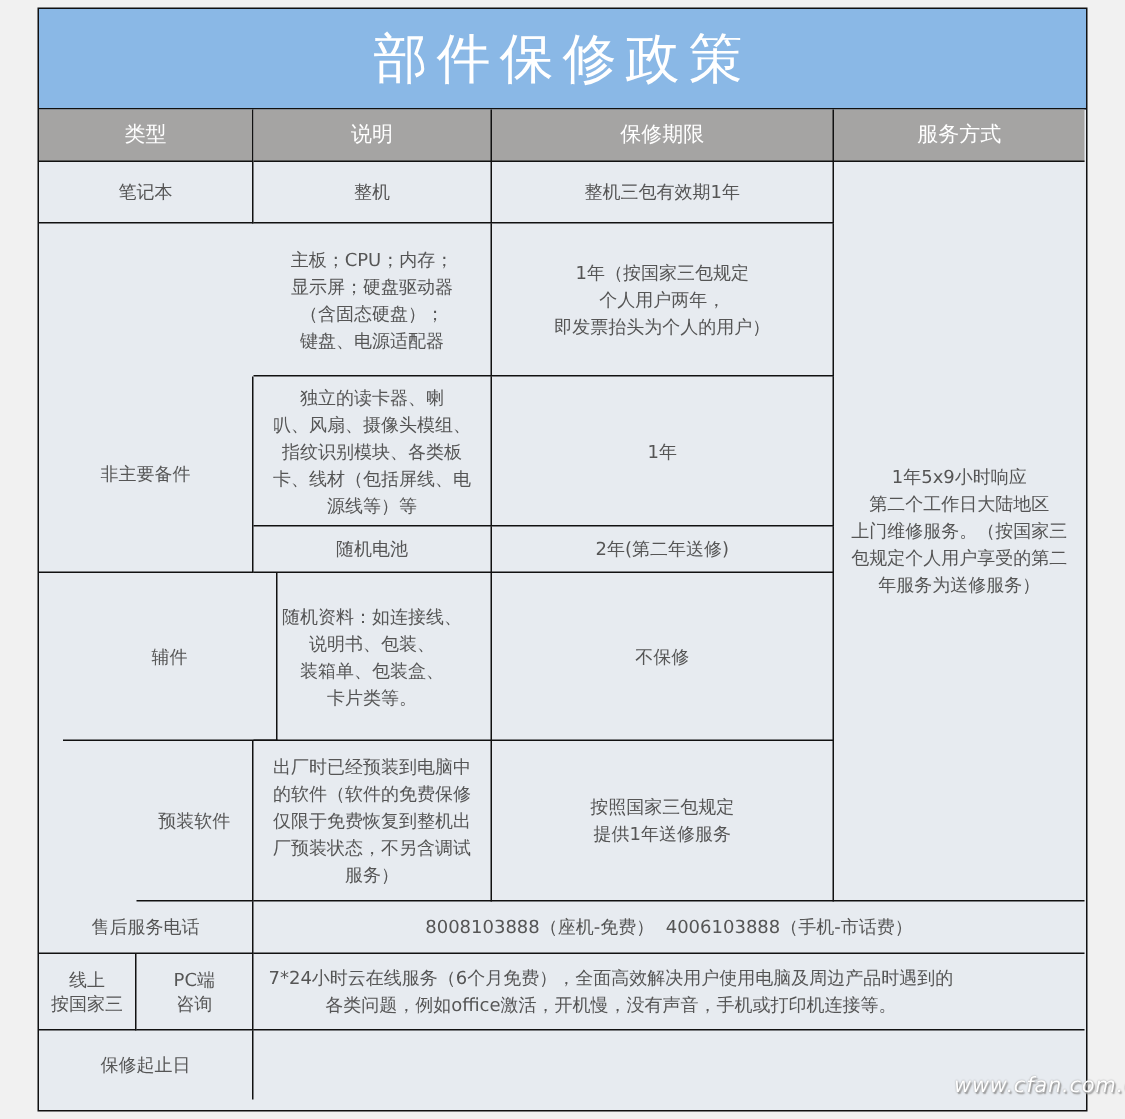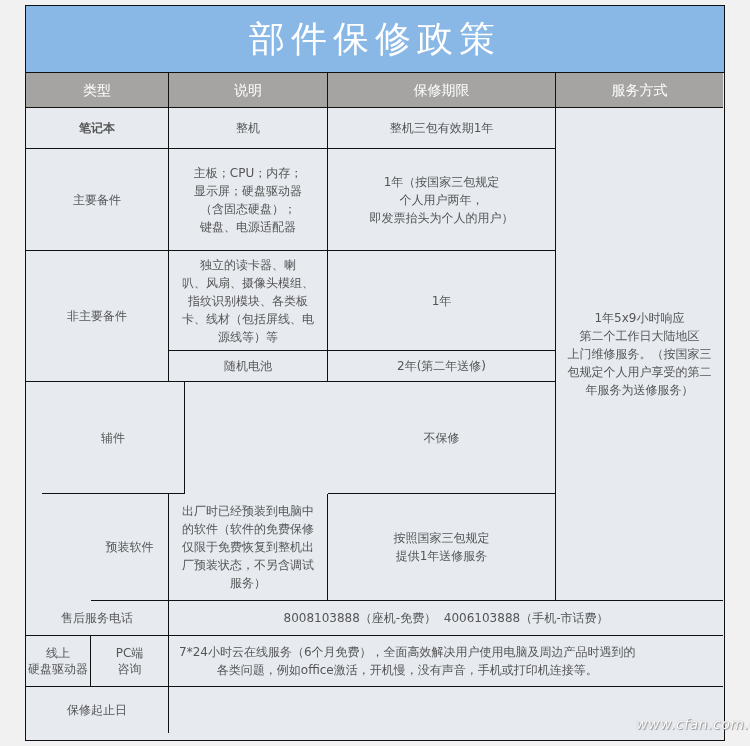--- a/index.html
+++ b/index.html
@@ -39,44 +39,47 @@
 <body>
 
 <div class="sheet">
   <div class="title-bar">部件保修政策</div>
 
   <div class="cell hdr" style="left:0;top:67px;width:143px;height:35px;">类型</div>
   <div class="cell hdr" style="left:143px;top:67px;width:159px;height:35px;">说明</div>
   <div class="cell hdr" style="left:302px;top:67px;width:228px;height:35px;">保修期限</div>
   <div class="cell hdr noright" style="left:530px;top:67px;width:167px;height:35px;">服务方式</div>
 
-  <div class="cell" style="left:0;top:102px;width:143px;height:41px;font-weight:bold;">笔记本</div>
+  <div class="cell" style="left:0;top:102px;width:143px;height:41px;">笔记本</div>
   <div class="cell" style="left:143px;top:102px;width:159px;height:41px;">整机</div>
   <div class="cell" style="left:302px;top:102px;width:228px;height:41px;">整机三包有效期1年</div>
 
-  <div class="cell" style="left:0;top:143px;width:143px;height:102px;">主要备件</div>
   <div class="cell" style="left:143px;top:143px;width:159px;height:102px;">主板；CPU；内存；
 显示屏；硬盘驱动器
 （含固态硬盘）；
 键盘、电源适配器</div>
   <div class="cell" style="left:302px;top:143px;width:228px;height:102px;">1年（按国家三包规定
 个人用户两年，
 即发票抬头为个人的用户）</div>
 
   <div class="cell" style="left:0;top:245px;width:143px;height:131px;">非主要备件</div>
   <div class="cell" style="left:143px;top:245px;width:159px;height:100px;">独立的读卡器、喇
 叭、风扇、摄像头模组、
 指纹识别模块、各类板
 卡、线材（包括屏线、电
 源线等）等</div>
   <div class="cell" style="left:302px;top:245px;width:228px;height:100px;">1年</div>
   <div class="cell" style="left:143px;top:345px;width:159px;height:31px;">随机电池</div>
   <div class="cell" style="left:302px;top:345px;width:228px;height:31px;">2年(第二年送修)</div>
 
   <div class="cell" style="left:16px;top:376px;width:143px;height:112px;">辅件</div>
+  <div class="cell" style="left:143px;top:376px;width:159px;height:112px;">随机资料：如连接线、
+说明书、包装、
+装箱单、包装盒、
+卡片类等。</div>
   <div class="cell" style="left:302px;top:376px;width:228px;height:112px;">不保修</div>
 
   <div class="cell" style="left:65px;top:488px;width:78px;height:107px;">预装软件</div>
   <div class="cell" style="left:143px;top:488px;width:159px;height:107px;">出厂时已经预装到电脑中
 的软件（软件的免费保修
 仅限于免费恢复到整机出
 厂预装状态，不另含调试
 服务）</div>
   <div class="cell" style="left:302px;top:488px;width:228px;height:107px;">按照国家三包规定
 提供1年送修服务</div>
@@ -84,21 +87,21 @@
   <div class="cell noright" style="left:530px;top:102px;width:167px;height:493px;padding:0 2px;">1年5x9小时响应
 第二个工作日大陆地区
 上门维修服务。（按国家三
 包规定个人用户享受的第二
 年服务为送修服务）</div>
 
   <div class="cell" style="left:0;top:595px;width:143px;height:35px;">售后服务电话</div>
   <div class="cell noright" style="left:143px;top:595px;width:554px;height:35px;white-space:pre;">8008103888（座机-免费）  4006103888（手机-市话费）</div>
 
   <div class="cell" style="left:0;top:630px;width:65px;height:51px;line-height:16px;padding:0 2px;">线上
-硬盘驱动器</div>
+按国家三</div>
   <div class="cell" style="left:65px;top:630px;width:78px;height:51px;line-height:16px;">PC端
 咨询</div>
   <div class="cell noright left" style="left:143px;top:630px;width:554px;height:51px;">7*24小时云在线服务（6个月免费），全面高效解决用户使用电脑及周边产品时遇到的
 各类问题，例如office激活，开机慢，没有声音，手机或打印机连接等。</div>
 
   <div class="cell" style="left:0;top:681px;width:143px;height:46px;border-bottom:none;">保修起止日</div>
 </div>
 
 <div class="watermark">www.cfan.com.cn</div>
 

